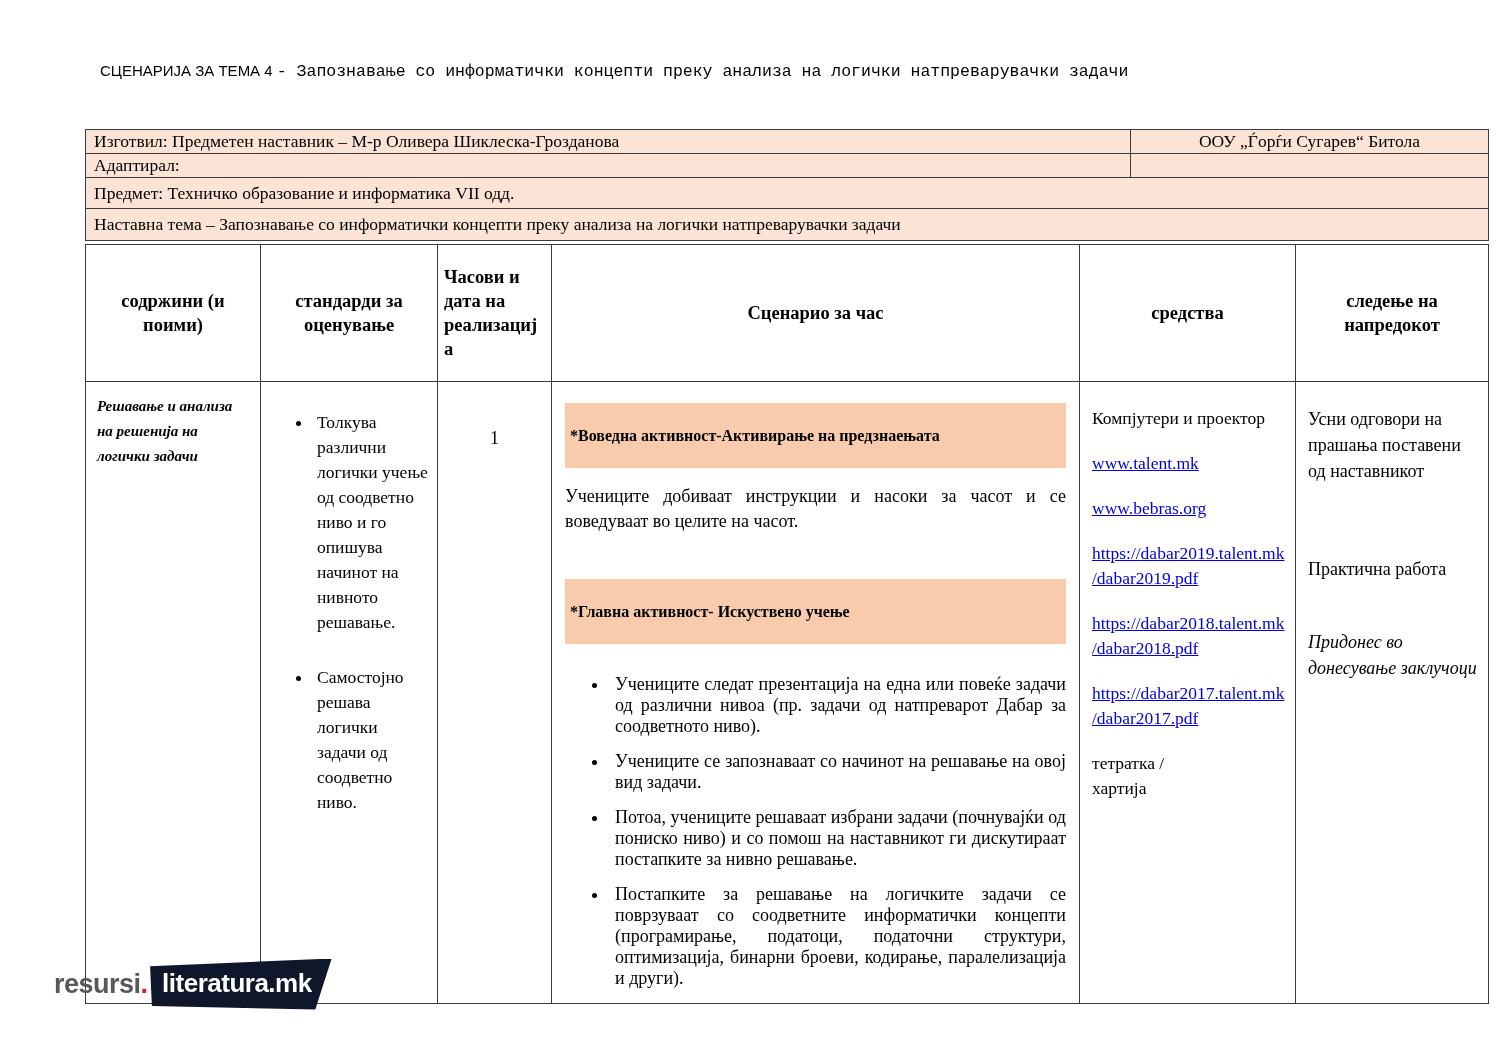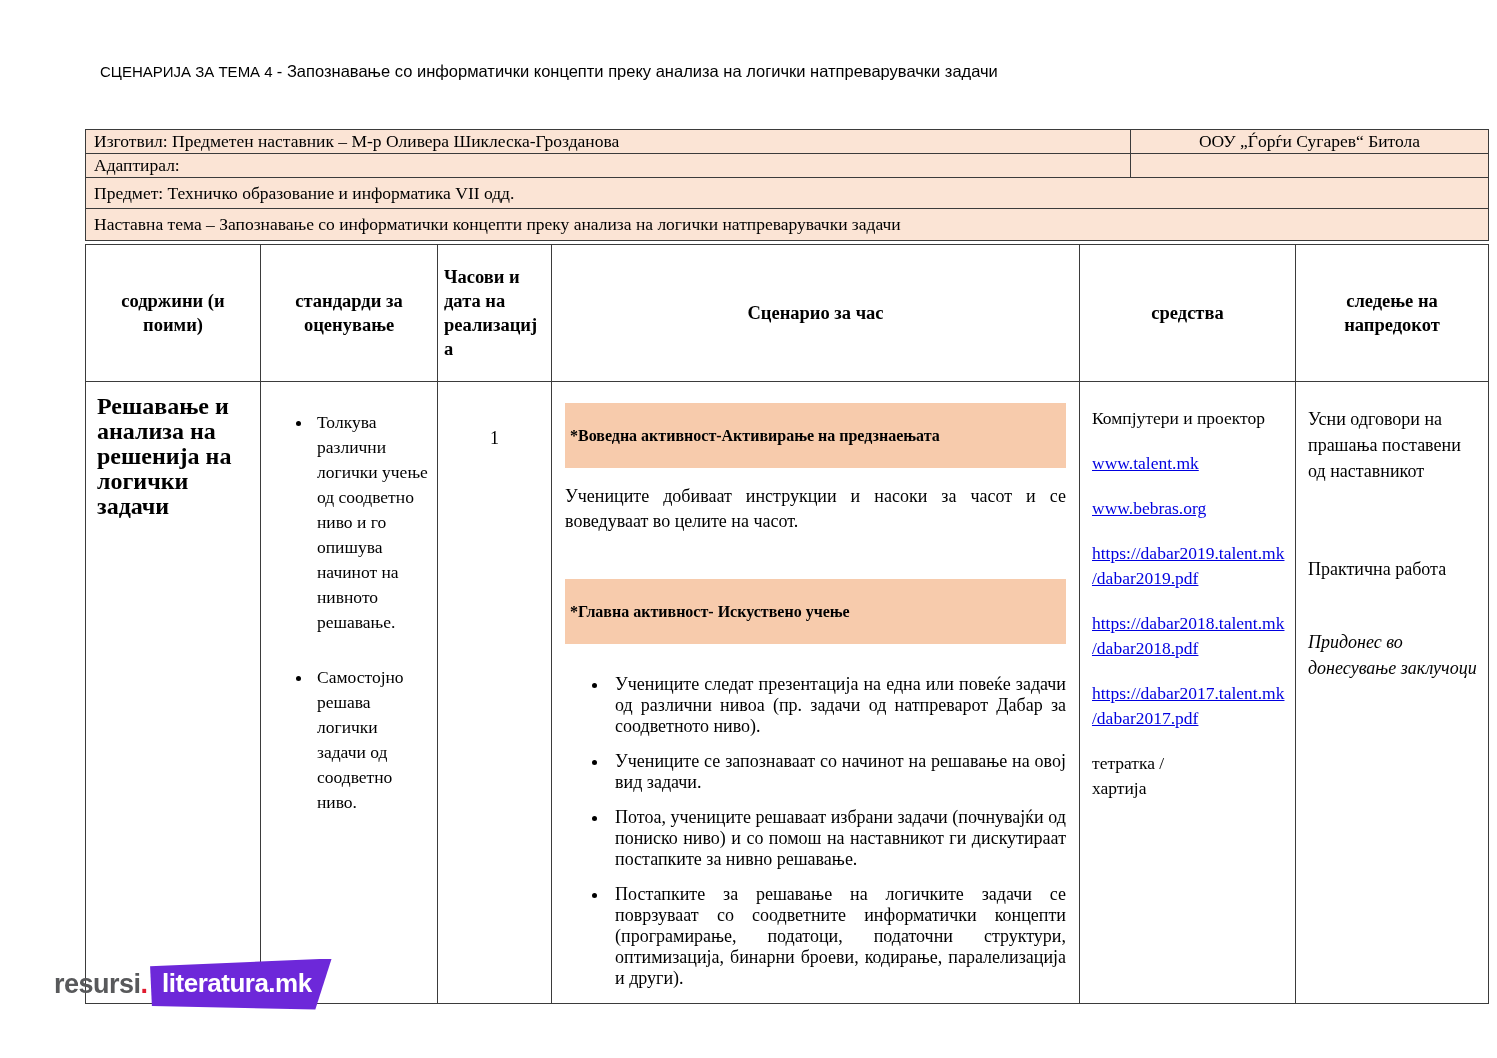--- a/index.html
+++ b/index.html
@@ -16,21 +16,21 @@
   
   .page-title {
     position: absolute; left: 100px; top: 62px;
     white-space: nowrap;
   }
   .page-title .t-prefix {
     font-family: "Liberation Sans", sans-serif;
     font-size: 15px;
   }
   .page-title .t-rest {
-    font-family: Liberation Sans, sans-serif;
+    font-family: Liberation Mono, monospace;
     font-size: 16.5px;
   }
 
   
   table { border-collapse: collapse; }
   .info-table {
     position: absolute; left: 85px; top: 129px;
     width: 1403px; table-layout: fixed;
   }
   .info-table td {
@@ -68,23 +68,24 @@
   .main-table th.hours-h {
     text-align: left;
     vertical-align: top;
     padding: 20px 6px;
     word-wrap: break-word;
   }
   .main-table tr.body-row td { height: 590px; }
 
   td.cell-content {
     font-weight: bold;
-    font-size: 24px;
+    font-size: 15px;
     line-height: 25px;
     padding: 12px 10px 0 11px;
+    font-style: italic;
   }
   td.cell-standards { padding: 0 8px 0 0; }
   .std-list { margin: 28px 0 0 0; padding-left: 52px; font-size: 17.5px; }
   .std-list li { margin-bottom: 30px; line-height: 25px; padding-left: 4px; }
 
   td.cell-hours { text-align: center; font-size: 18px; padding-top: 46px; }
 
   td.cell-scenario { padding: 0 13px; }
   .sc-head {
     background: #f7cbac;
@@ -129,21 +130,21 @@
   .logo {
     position: absolute; left: 54px; top: 958px;
     display: flex; align-items: center;
     font-family: "Liberation Sans", sans-serif;
     font-weight: bold;
     height: 52px;
   }
   .logo-resursi { font-size: 27px; color: #58595b; letter-spacing: -0.5px; }
   .logo-dot { font-size: 27px; color: #e01b2f; margin-right: 2px; }
   .logo-banner {
-    background: #6d28d9;
+    background: #0f172a;
     color: #ffffff;
     font-size: 26px;
     letter-spacing: -0.5px;
     padding: 9px 20px 11px 12px;
     clip-path: polygon(0% 15%, 100% 0%, 91% 100%, 1% 93%);
   }
 </style>
 </head>
 <body>
 

